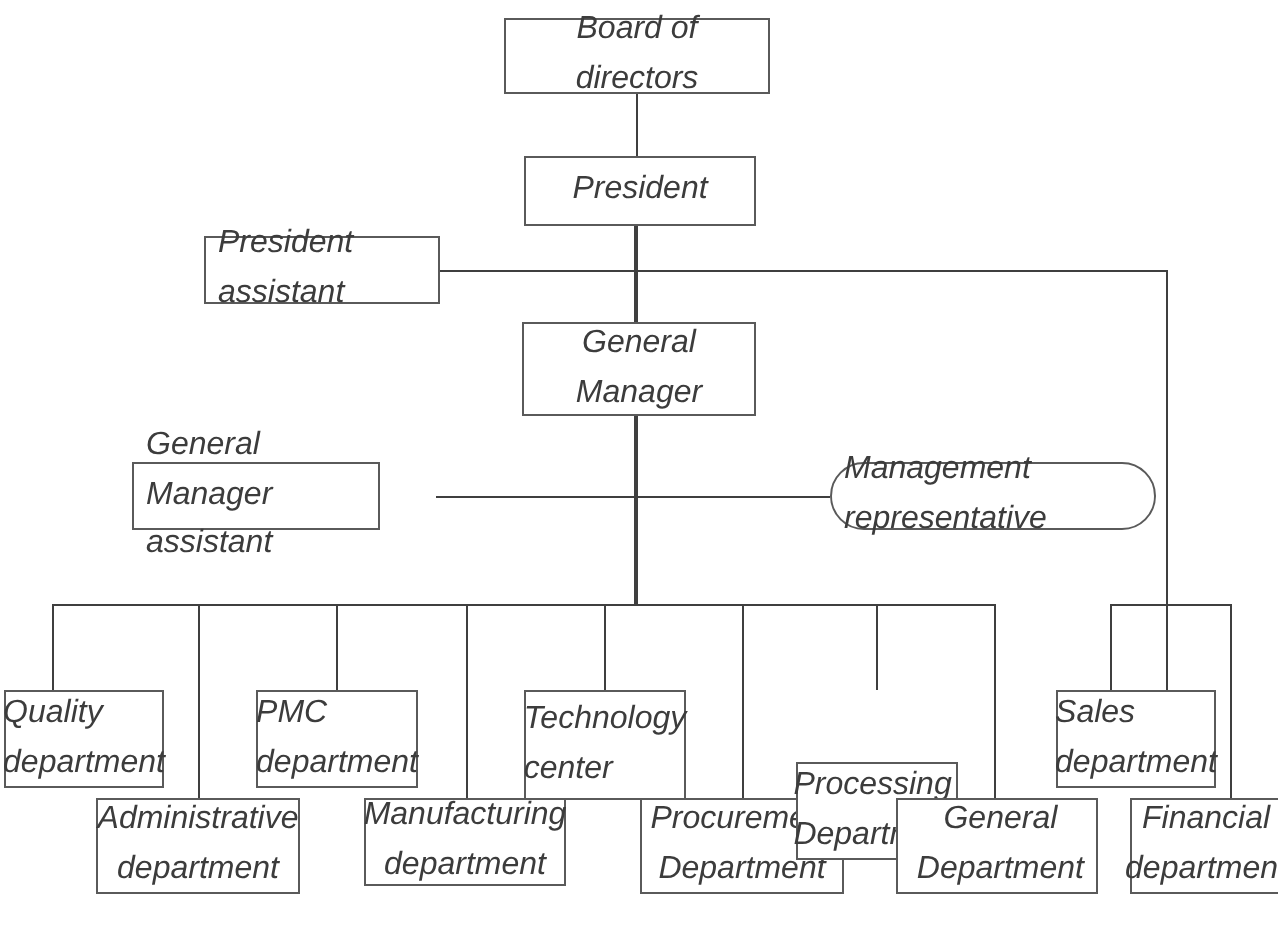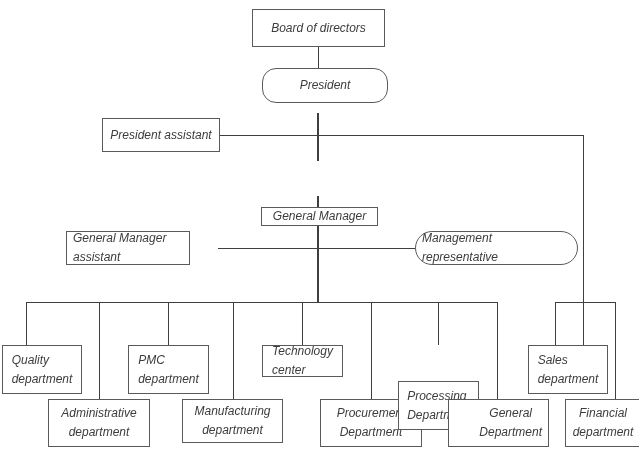--- a/index.html
+++ b/index.html
@@ -21,21 +21,21 @@
     border: 1px solid #5a5a5a;
     background: #ffffff;
     display: flex;
     align-items: center;
     justify-content: center;
     padding: 3px 6px;
     z-index: 3;
   }
   .node .label {
     font-style: italic;
-    font-size: 12px;
+    font-size: 16px;
     line-height: 1.55;
     color: #3c3c3c;
     text-align: center;
     white-space: pre-line;
   }
   .node.left-align {
     justify-content: center;
   }
   .node.left-align .label {
     text-align: left;
@@ -71,27 +71,27 @@
       <div class="conn v" style="left: 438px; top: 302px; height: 43px;"></div>
       <div class="conn v" style="left: 497px; top: 302px; height: 97px;"></div>
       <div class="conn h" style="left: 555px; top: 302px; width: 60px;"></div>
       <div class="conn v" style="left: 555px; top: 302px; height: 43px;"></div>
       <div class="conn v" style="left: 615px; top: 302px; height: 97px;"></div>
     </div>
   <div id="node-layer">
       <div class="node" style="left: 252px; top: 9px; width: 133px; height: 38px;">
         <span class="label">Board of directors</span>
       </div>
-      <div class="node" style="left: 262px; top: 68px; width: 126px; height: 35px; border-radius: 14px;">
+      <div class="node" style="left: 262px; top: 78px; width: 116px; height: 35px;">
         <span class="label">President</span>
       </div>
       <div class="node left-align" style="left: 102px; top: 118px; width: 118px; height: 34px;">
         <span class="label">President assistant</span>
       </div>
-      <div class="node" style="left: 261px; top: 161px; width: 117px; height: 19px; margin-top: 46px;">
+      <div class="node" style="left: 261px; top: 161px; width: 117px; height: 47px;">
         <span class="label">General Manager</span>
       </div>
       <div class="node left-align" style="left: 66px; top: 231px; width: 124px; height: 34px;">
         <span class="label">General Manager assistant</span>
       </div>
       <div class="node left-align" style="left: 415px; top: 231px; width: 163px; height: 34px; border-radius: 17px;">
         <span class="label">Management representative</span>
       </div>
       <div class="node left-align" style="left: 2px; top: 345px; width: 80px; height: 49px;">
         <span class="label">Quality
@@ -102,21 +102,21 @@
 department</span>
       </div>
       <div class="node left-align" style="left: 128px; top: 345px; width: 81px; height: 49px;">
         <span class="label">PMC
 department</span>
       </div>
       <div class="node" style="left: 182px; top: 399px; width: 101px; height: 44px;">
         <span class="label">Manufacturing
 department</span>
       </div>
-      <div class="node left-align" style="left: 262px; top: 345px; width: 81px; height: 32px;">
+      <div class="node left-align" style="left: 262px; top: 345px; width: 81px; height: 55px;">
         <span class="label">Technology
 center</span>
       </div>
       <div class="node" style="left: 320px; top: 399px; width: 102px; height: 48px;">
         <span class="label">Procurement
 Department</span>
       </div>
       <div class="node left-align" style="left: 398px; top: 345px; width: 81px; height: 49px; margin-top: 36px;">
         <span class="label">Processing
 Department</span>

